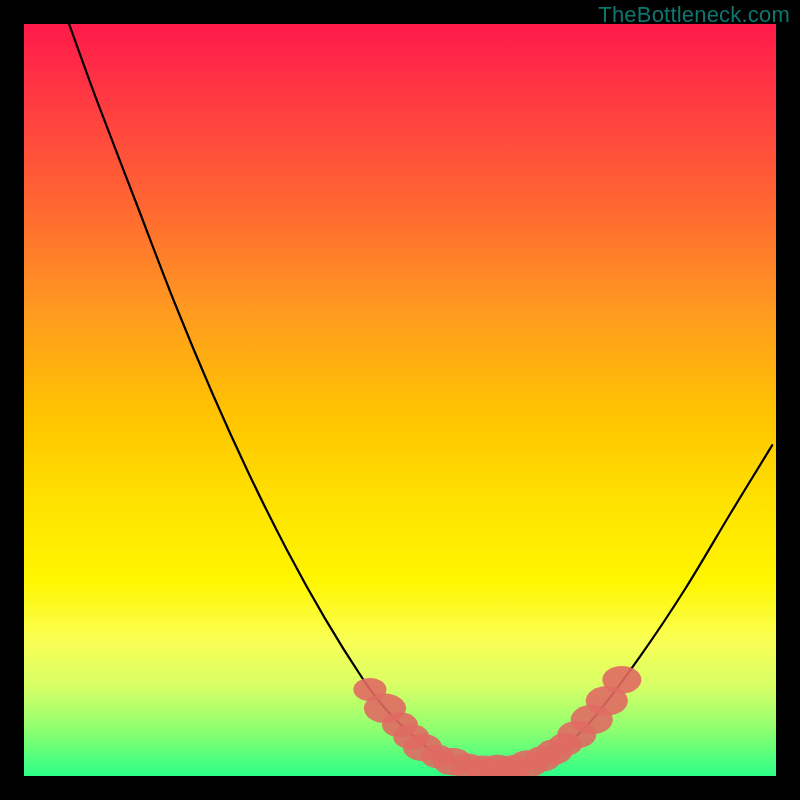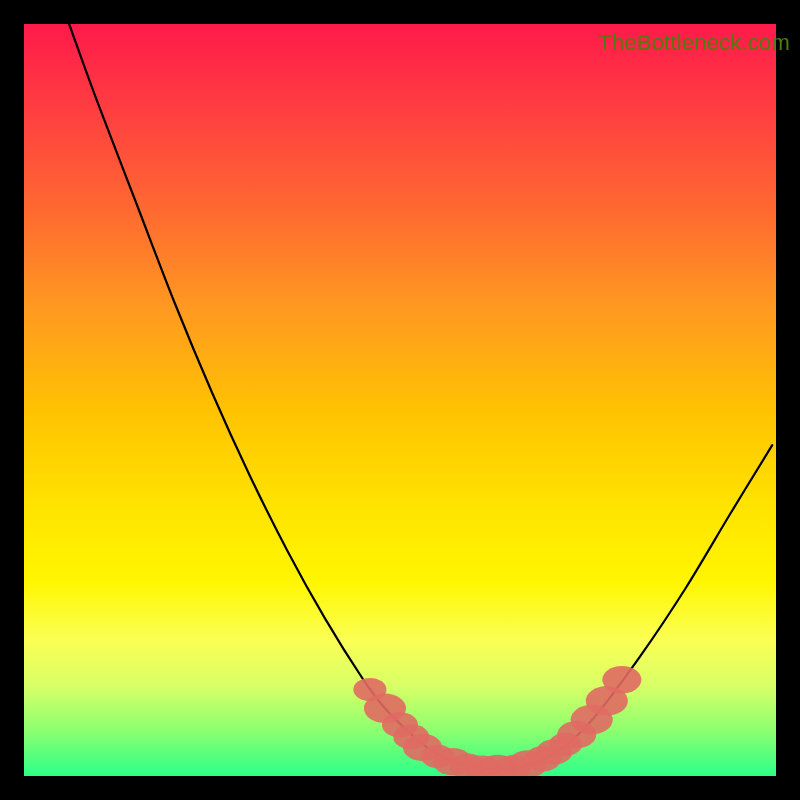--- a/index.html
+++ b/index.html
@@ -27,26 +27,25 @@
       #fff600 74%,
       #faff55 82%,
       #d8ff66 88%,
       #8cff70 94%,
       #2cff88 100%);
   }
   .watermark {
     position: absolute;
     top: 2px;
     right: 10px;
-    color: #4d7c0f;
+    color: #0f766e;
     font-size: 22px;
     font-weight: 500;
     letter-spacing: 0.2px;
     z-index: 5;
-    margin-top: 28px;
   }
   svg.plot {
     position: absolute;
     left: 24px;
     top: 24px;
     width: 752px;
     height: 752px;
   }
 </style>
 </head>

